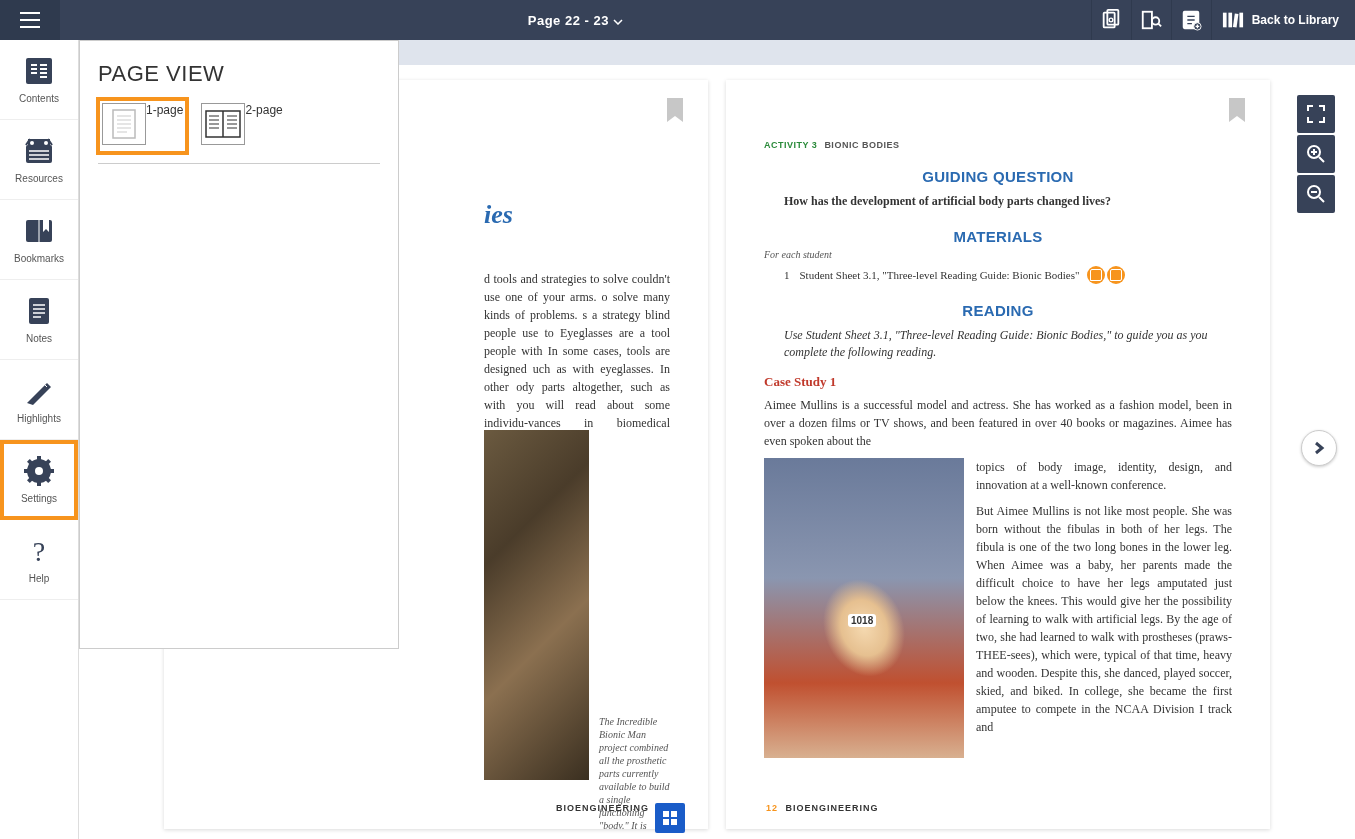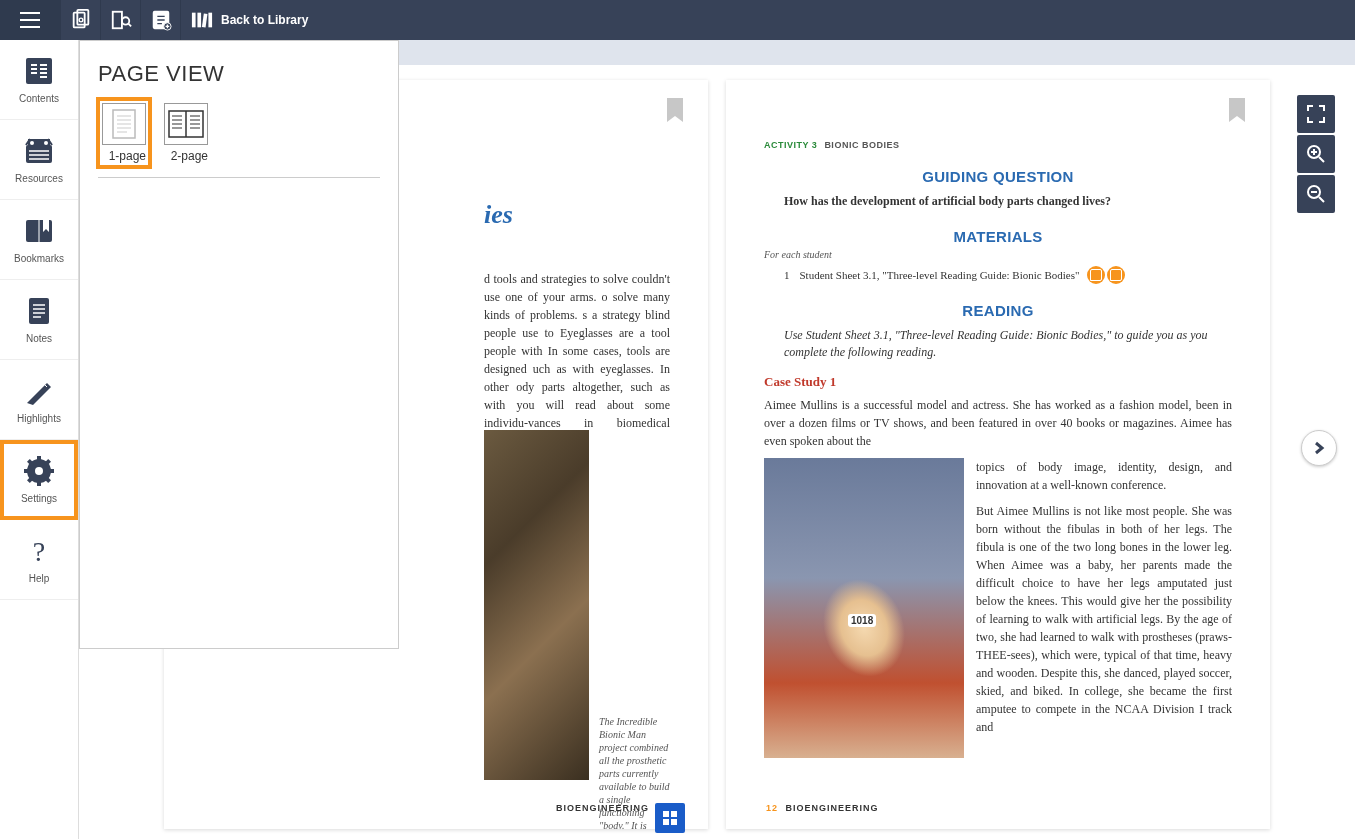--- a/index.html
+++ b/index.html
@@ -21,21 +21,21 @@
   .sidebar { position: absolute; top: 40px; left: 0; width: 79px; bottom: 0; border-right: 1px solid #ddd; background: #fff; }
   .sidebar-item { height: 80px; display: flex; flex-direction: column; align-items: center; justify-content: center; border-bottom: 1px solid #eee; cursor: pointer; }
   .sidebar-item svg { width: 32px; height: 32px; }
   .sidebar-label { font-size: 10px; color: #555; margin-top: 6px; }
   .settings-highlight { outline: 4px solid #f7941d; outline-offset: -4px; }
 
   
   .pageview-panel { position: absolute; top: 40px; left: 79px; width: 320px; height: 609px; background: #fff; border: 1px solid #ccc; padding: 20px 18px; }
   .pageview-title { font-size: 22px; font-weight: 400; color: #333; margin-bottom: 12px; letter-spacing: 0.5px; }
   .pageview-options { display: flex; gap: 10px; border-bottom: 1px solid #ccc; padding-bottom: 10px; }
-  .pv-opt { display: flex; flex-direction: column; align-items: flex-end; padding: 4px; }
+  .pv-opt { display: flex; flex-direction: row; align-items: flex-start; padding: 4px; }
   .pv-opt-box { width: 44px; height: 42px; border: 1px solid #999; display: flex; align-items: center; justify-content: center; margin-bottom: 4px; background: #fff; }
   .pv-opt-label { font-size: 12px; color: #333; }
   .pv-selected { outline: 4px solid #f7941d; outline-offset: -2px; padding: 4px 4px 2px 4px; }
 
   
   .content { position: absolute; top: 40px; left: 79px; right: 0; bottom: 0; background: #fff; }
   .content-header { height: 25px; background: #dfe4ed; }
   .two-pages { position: absolute; top: 40px; left: 85px; right: 85px; bottom: 10px; display: flex; gap: 18px; }
   .page { flex: 1; background: #fff; box-shadow: 0 1px 4px rgba(0,0,0,0.15); position: relative; padding: 30px 38px 20px 38px; overflow: hidden; }
 
@@ -97,20 +97,28 @@
   .bottom-grid svg { width: 16px; height: 16px; }
 </style>
 </head>
 <body>
 
 <div class="topbar">
   <div class="hamburger">
     <svg viewBox="0 0 20 16">
         <path d="M0 1h20M0 8h20M0 15h20" stroke="#fff" stroke-width="2"></path>
       </svg>
+  </div>
+  <div class="top-center">
+    <span>Page 22 - 23</span>
+    <span class="chev-down">
+      <svg width="10" height="6" viewBox="0 0 10 6">
+          <path d="M1 1l4 4 4-4" stroke="#fff" stroke-width="1.5" fill="none"></path>
+        </svg>
+    </span>
   </div>
   <div class="top-right">
     <div class="top-icon-btn">
       <svg viewBox="0 0 24 24">
           <rect x="4" y="4" width="12" height="16" rx="1" stroke-width="2"></rect>
           <rect x="8" y="1" width="12" height="16" rx="1" stroke-width="2"></rect>
           <circle cx="12" cy="12" r="2" stroke-width="1.5"></circle>
         </svg>
     </div>
     <div class="top-icon-btn">

